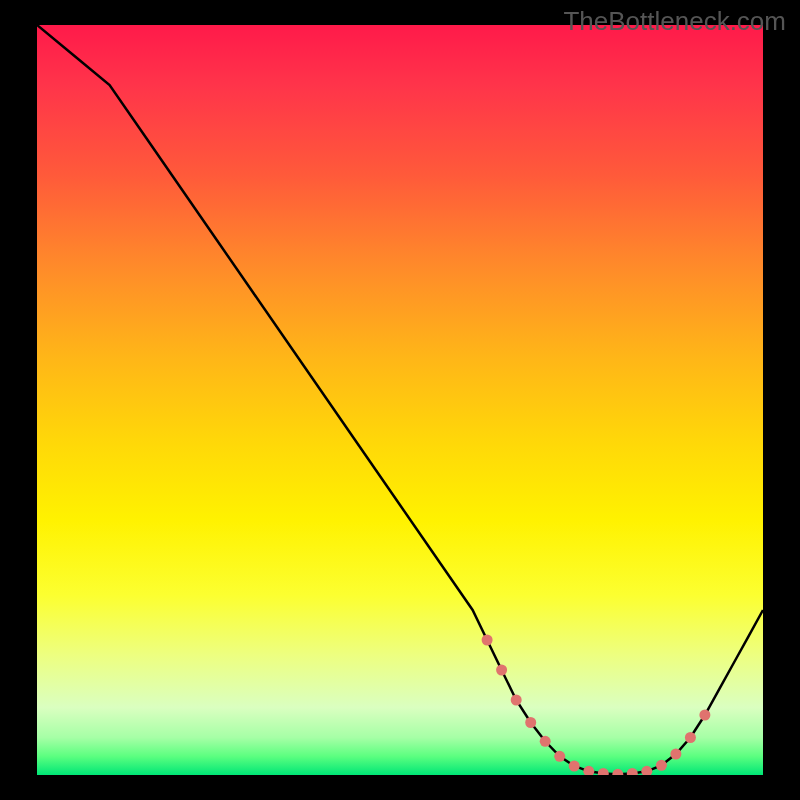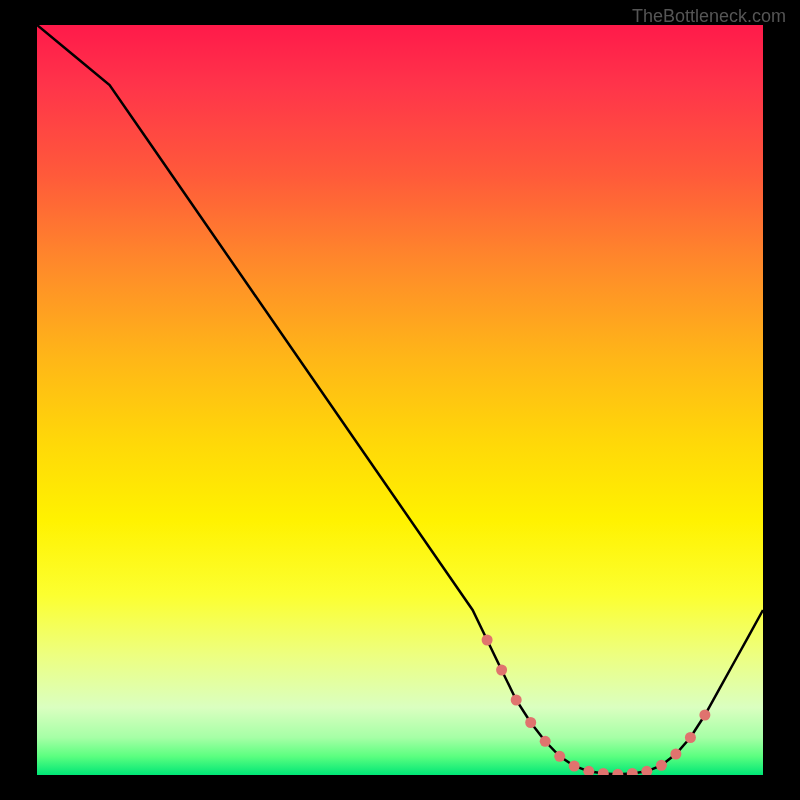--- a/index.html
+++ b/index.html
@@ -9,21 +9,21 @@
     background: #000;
     position: relative;
     overflow: hidden;
     font-family: Arial, sans-serif;
   }
   .watermark {
     position: absolute;
     top: 6px;
     right: 14px;
     color: #555;
-    font-size: 18px;
+    font-size: 26px;
     font-weight: 500;
     z-index: 10;
   }
   .plot-area {
     position: absolute;
     left: 37px;
     top: 25px;
     width: 726px;
     height: 750px;
   }

